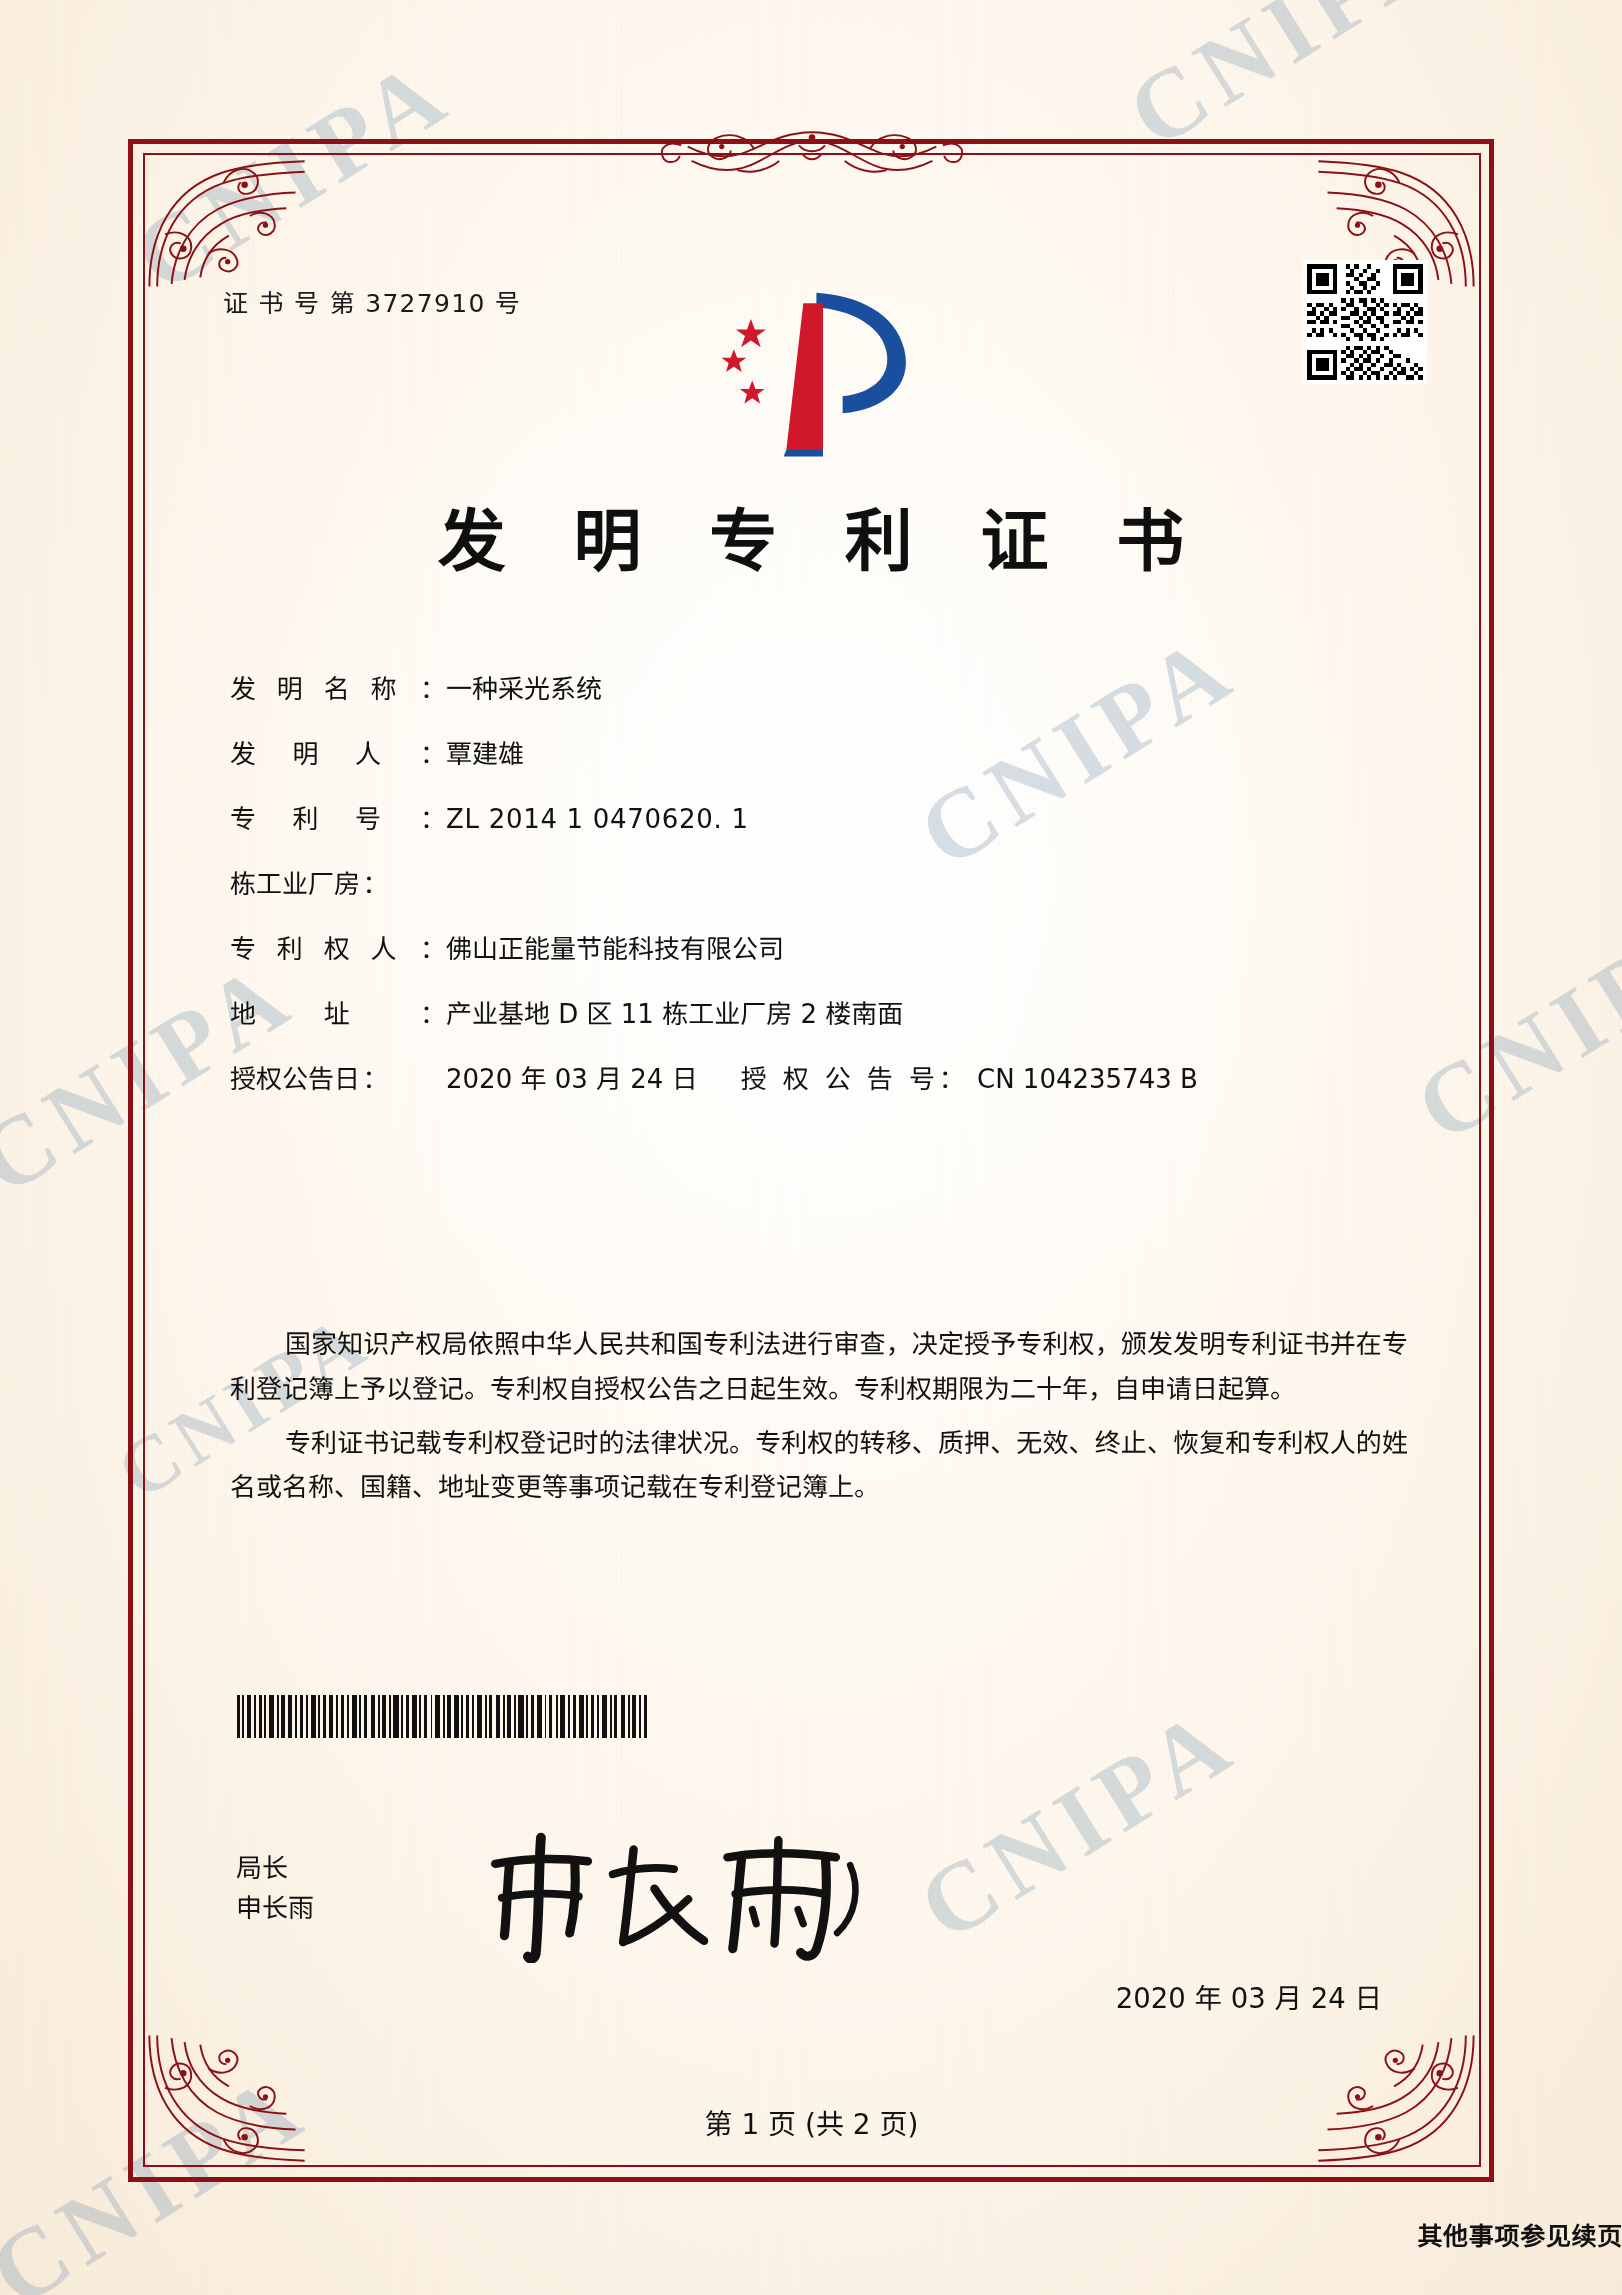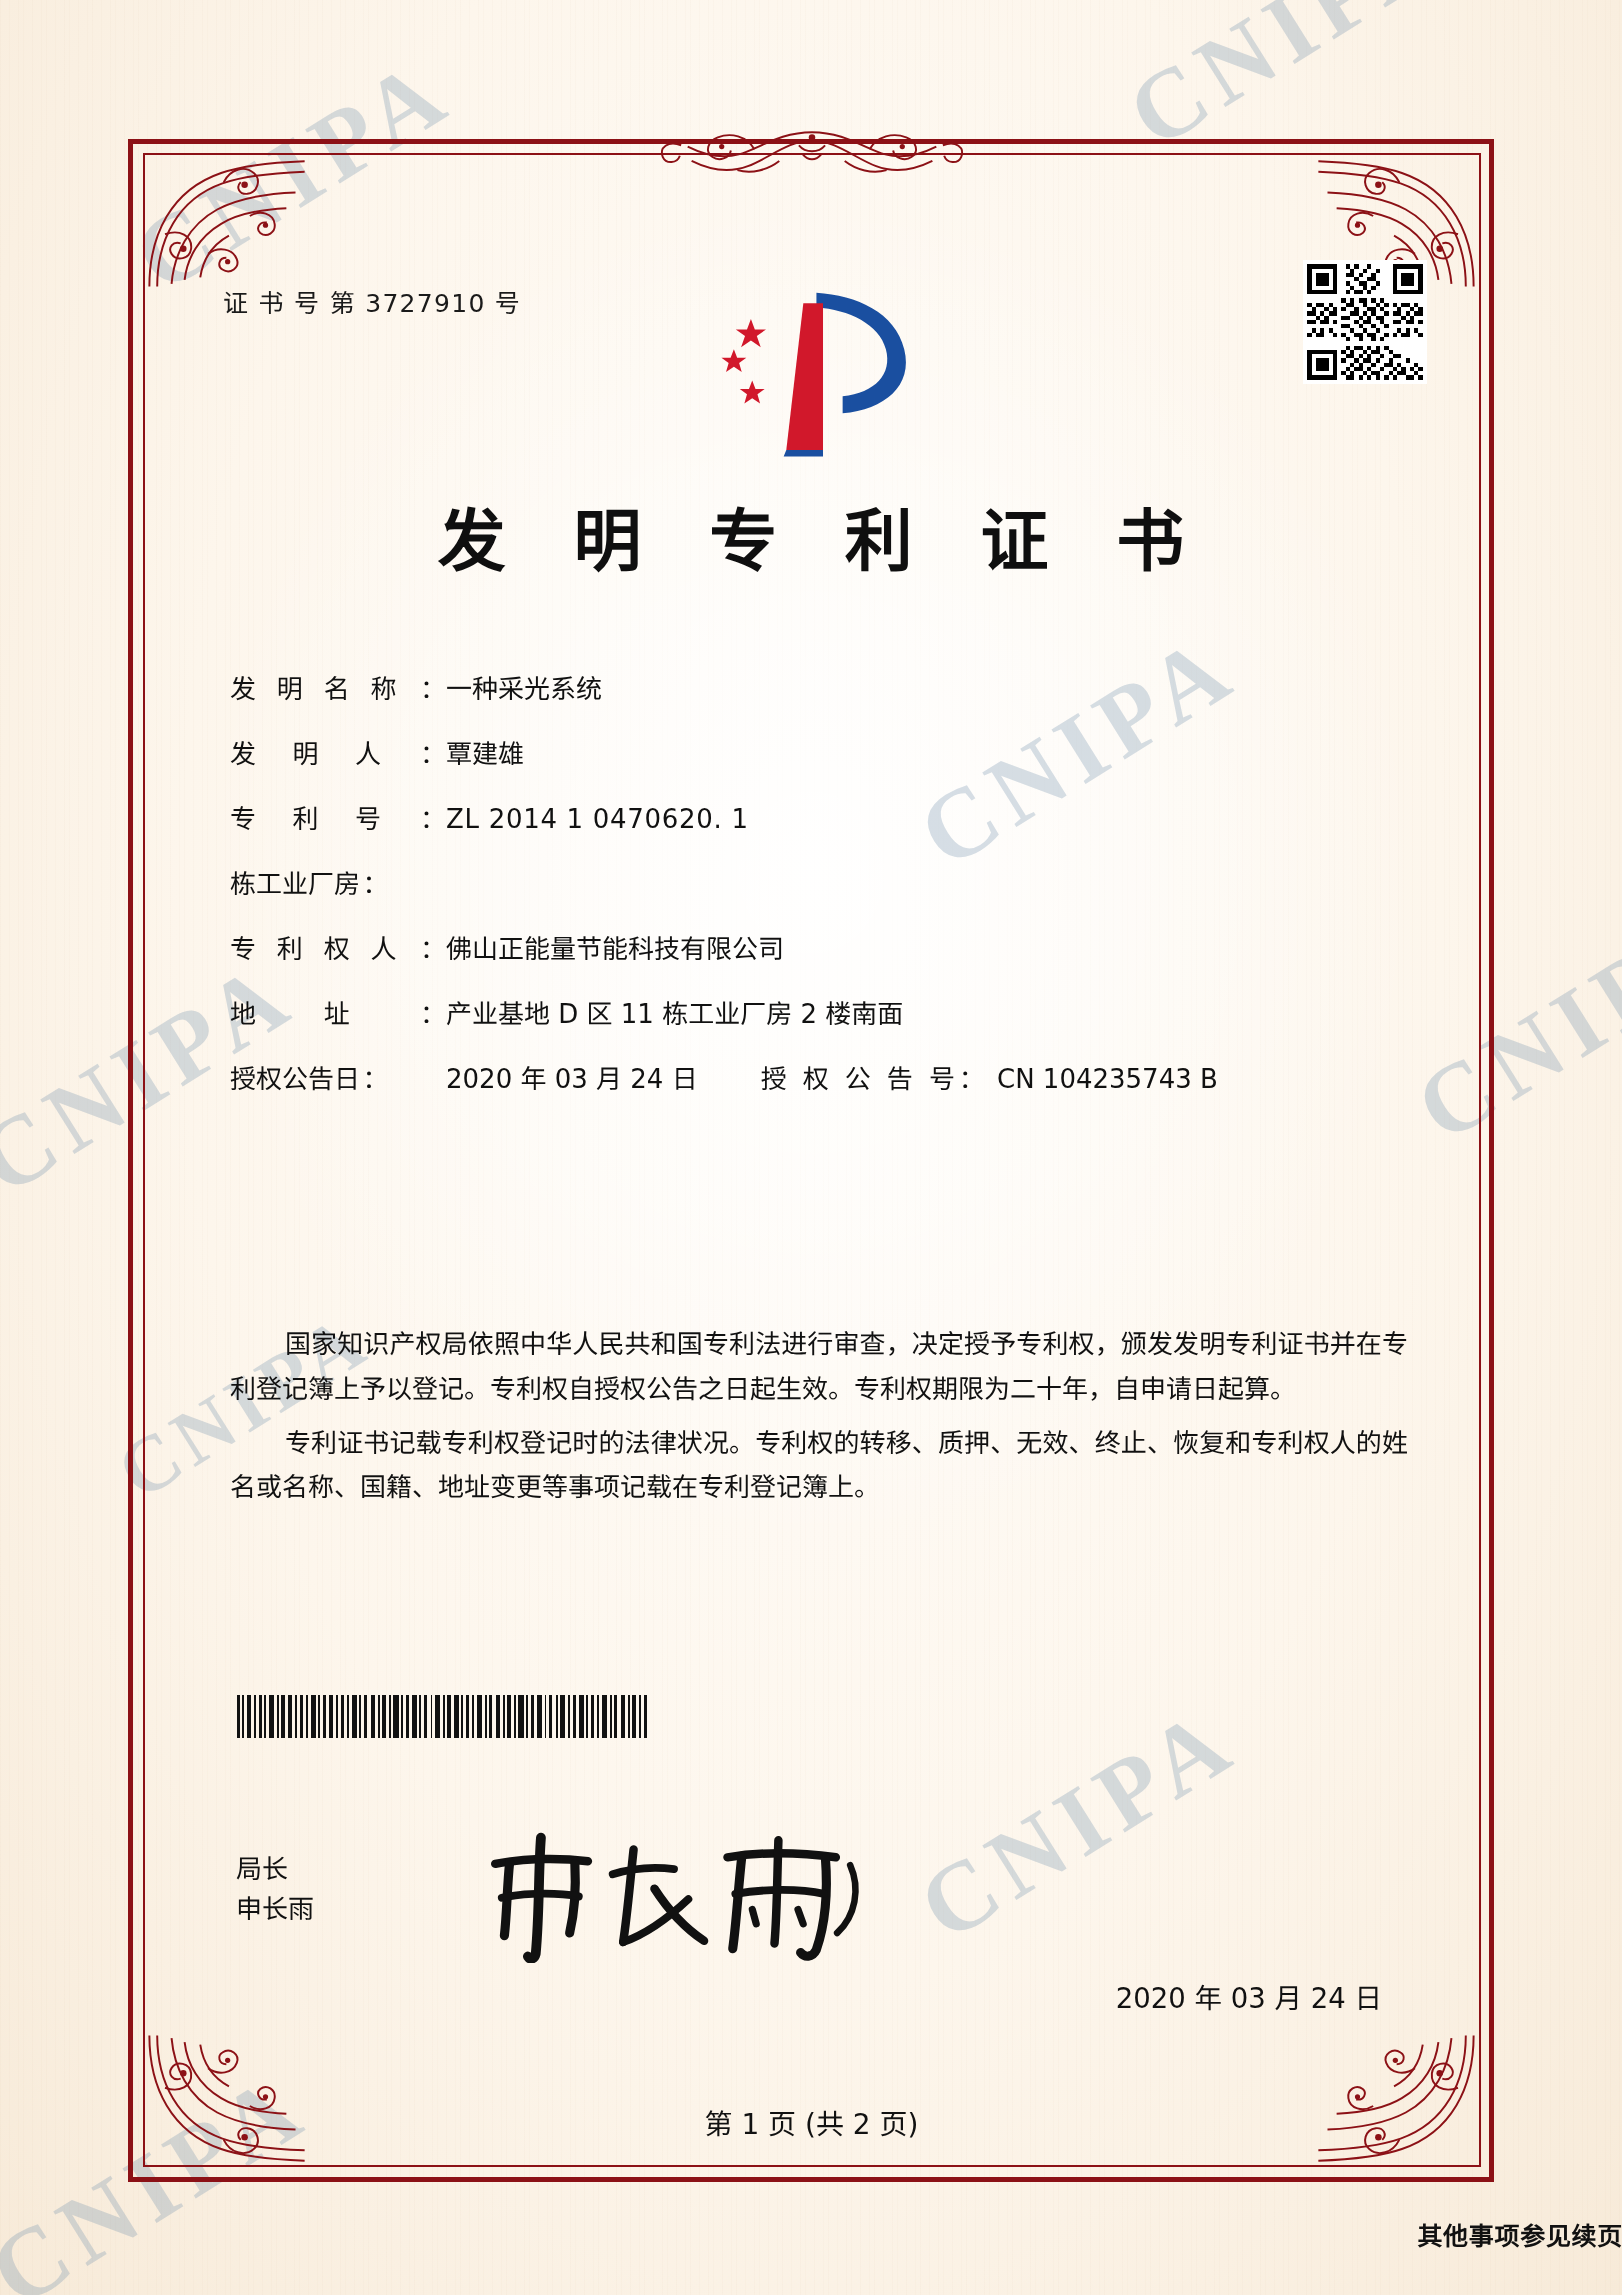--- a/index.html
+++ b/index.html
@@ -164,21 +164,21 @@
   }
   .label.tight { letter-spacing: 0; display: block; }
   .label span { display: inline-block; }
   .colon { margin-left: 2.6px; }
   .value { flex: 1 1 auto; }
   .value.mono { font-family: "DejaVu Sans", sans-serif; letter-spacing: 0.7px; }
   .value .l2 { display: block; }
 
   .row.two-col .value { display: flex; }
   .right-label {
-    margin-left: 63px;
+    margin-left: 43px;
     white-space: nowrap;
   }
   .right-label .lbl { letter-spacing: 3.9px; }
 
   
   .paragraphs {
     position: absolute;
     left: 230px;
     top: 1322px;
     width: 1178px;
@@ -203,21 +203,21 @@
   }
 
   
   .sig-label {
     position: absolute;
     left: 236px;
     top: 1849px;
     font-size: 26px;
     line-height: 1.55;
     color: #111;
-    font-family: Liberation Sans, sans-serif;
+    font-family: Liberation Serif, serif;
   }
   .signature {
     position: absolute;
     left: 458px;
     top: 1826px;
     width: 419px;
     height: 137px;
   }
   .sig-date {
     position: absolute;

